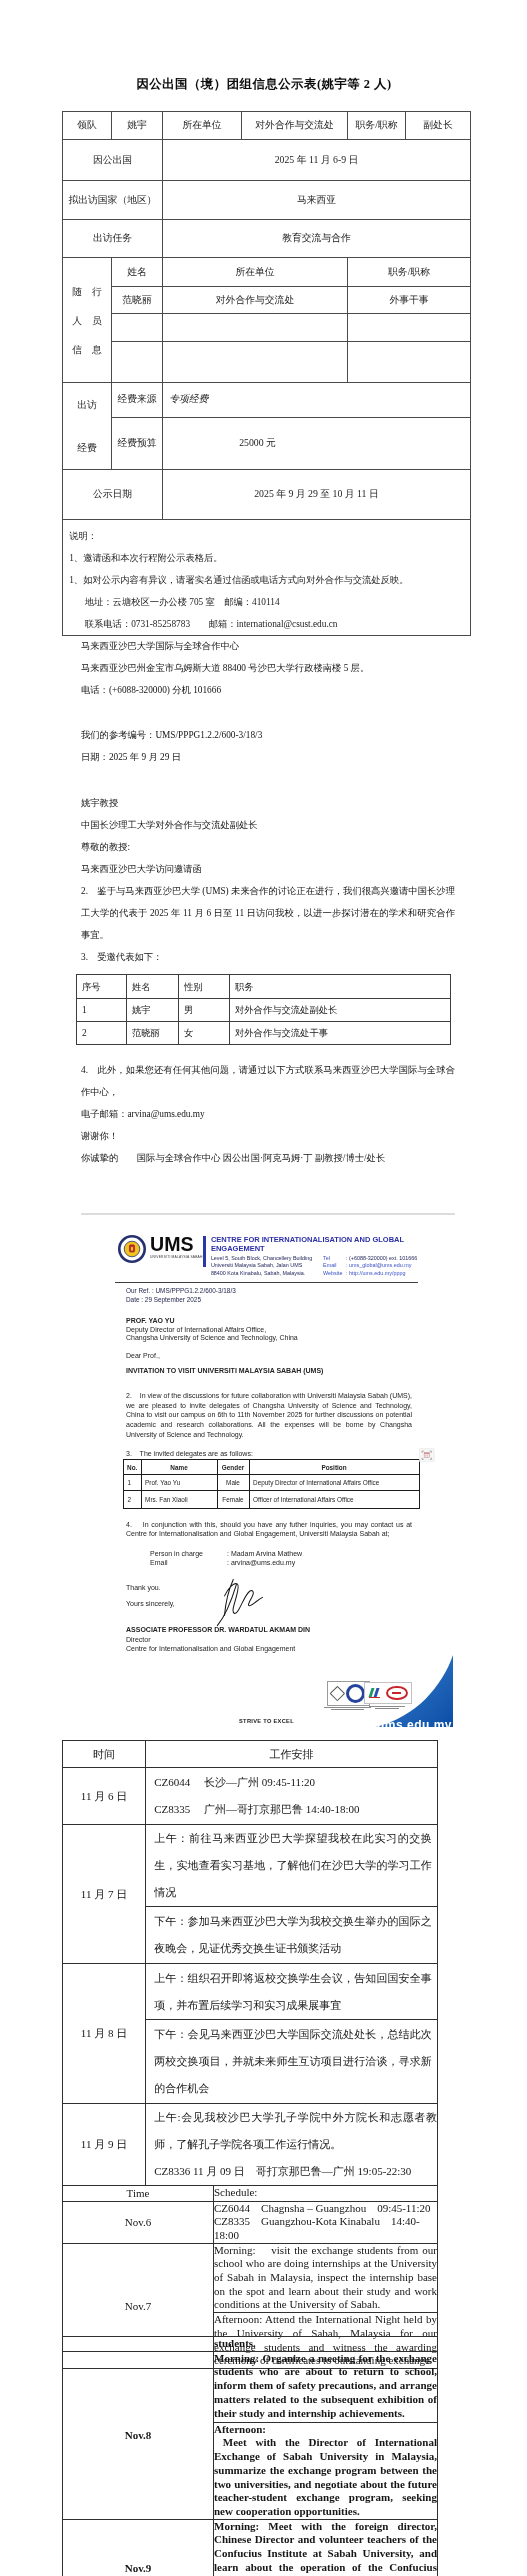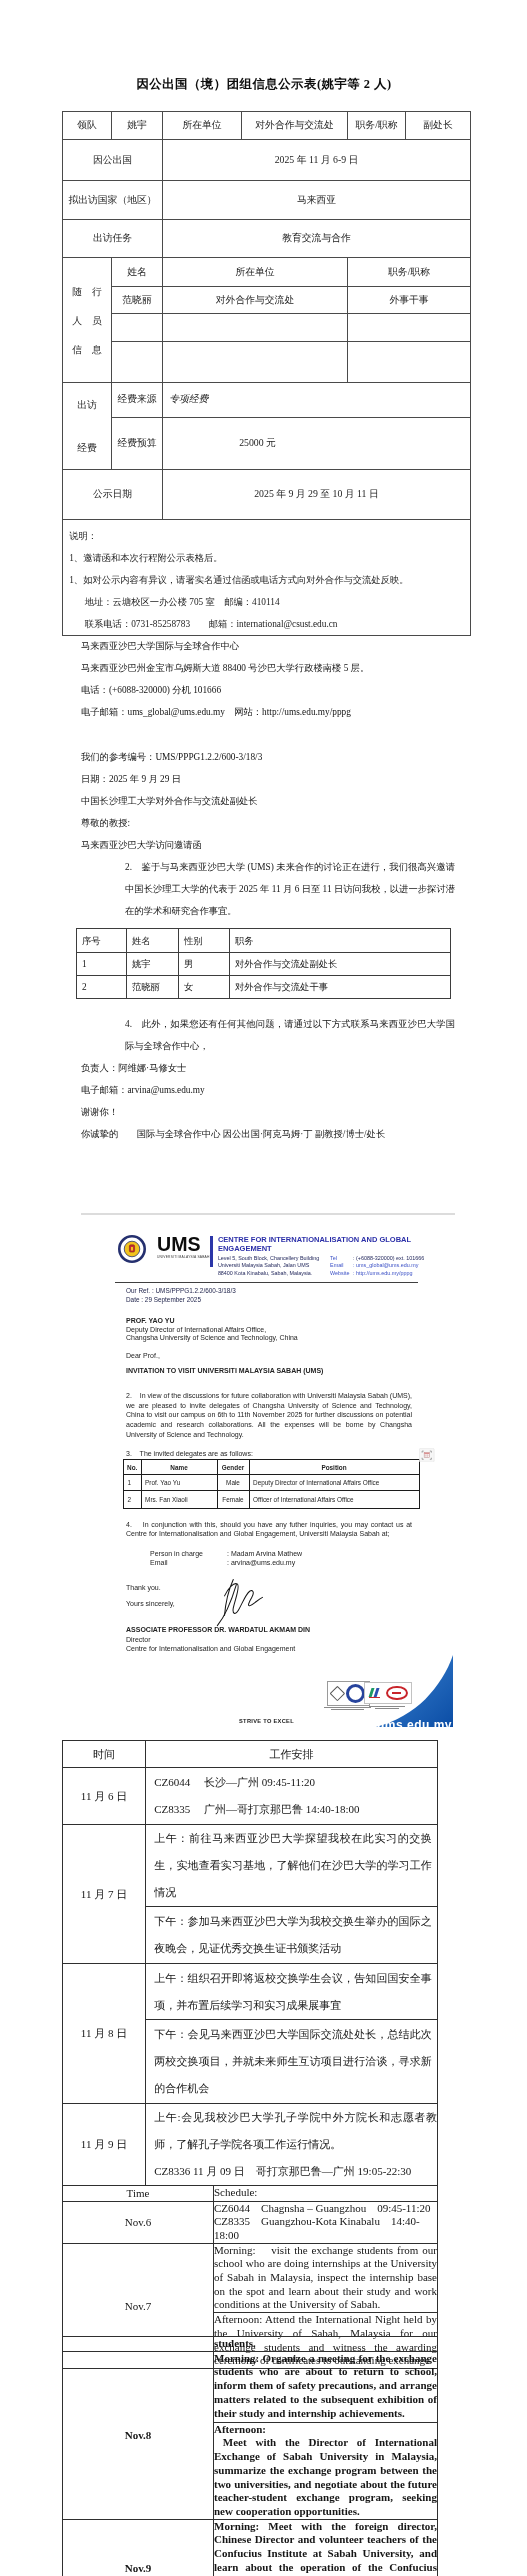--- a/index.html
+++ b/index.html
@@ -19,35 +19,35 @@
   .vlabel{white-space:pre-line;line-height:29px;}
   .vlabel2{white-space:pre-line;line-height:43px;}
   .notes-cell{text-align:left !important;vertical-align:top !important;
     padding:5.2px 6.2px 0 6.2px !important;font-size:9.3px;line-height:22px;}
   .notes-cell .indent{padding-left:15.5px;}
 
   
   #cn-letter{position:absolute;top:635px;left:81px;width:374px;font-size:9.3px;
     line-height:22px;color:#141414;}
   #cn-letter p{margin:0;}
-  #cn-letter .just{text-align:justify;margin-left:44px;}
+  #cn-letter .just{text-align:justify;}
   #cn-letter .mt44{margin-top:23px;}
   #cn-letter .mt46{margin-top:24px;}
   #cn-letter .mt26{margin-top:13.4px;}
   .cn-table{margin:6.2px 0 0 -5.2px;border-collapse:collapse;table-layout:fixed;width:373px;
     font-size:9.3px;color:#161616;}
   .cn-table td{border:0.5px solid #3d3d3d;text-align:left;padding:0 0 0 5.2px;vertical-align:middle;
     font-weight:normal;overflow:hidden;}
   #cn-divider{position:absolute;top:1213px;left:81px;width:374px;height:1.5px;background:#dcdcdc;}
 
   
   #en-letter{position:absolute;top:1231px;left:98px;width:355px;height:497px;overflow:hidden;
     font-family:"Liberation Sans","DejaVu Sans",sans-serif;font-size:7px;color:#242424;}
   .lh{display:flex;align-items:flex-start;padding:4.1px 0 0 20px;}
-  .wordmark{margin-left:11px;width:50px;}
+  .wordmark{margin-left:4px;width:50px;}
   .wordmark .ums{font-size:19.6px;line-height:19.6px;font-weight:bold;color:#0d0d0d;letter-spacing:0;}
   .wordmark .cap{font-size:3.3px;letter-spacing:0.2px;color:#3a3a3a;margin-top:0.5px;white-space:nowrap;}
   .vbar{width:2.6px;height:31px;background:#2b36a8;margin:0.5px 5.2px 0 3.1px;flex:none;}
   .head-right{flex:1;}
   .org{font-size:7.5px;font-weight:bold;color:#2b2fa8;}
   .head-cols{display:flex;margin-top:1.5px;}
   .addr{width:107px;font-size:5.4px;line-height:7.7px;color:#23285c;}
   .cts{font-size:5.4px;line-height:7.7px;margin-left:5.2px;}
   .ct-row{display:flex;}
   .ct-label{width:23px;color:#3b50c6;}
@@ -196,27 +196,28 @@
         <div class="indent">联系电话：0731-85258783　　邮箱：international@csust.edu.cn</div>
       </td>
     </tr>
   </tbody>
     </table>
 
   <div id="cn-letter">
     <p>马来西亚沙巴大学国际与全球合作中心</p>
     <p>马来西亚沙巴州金宝市乌姆斯大道 88400 号沙巴大学行政楼南楼 5 层。</p>
     <p>电话：(+6088-320000) 分机 101666</p>
-    <p>电子邮箱：ums_global@ums.edu.my　网站：http://ums.edu.my/pppg</p>
     <p class="mt44">我们的参考编号：UMS/PPPG1.2.2/600-3/18/3</p>
     <p>日期：2025 年 9 月 29 日</p>
+    <p class="mt46">姚宇教授</p>
     <p>中国长沙理工大学对外合作与交流处副处长</p>
     <p>尊敬的教授:</p>
     <p>马来西亚沙巴大学访问邀请函</p>
     <p class="just">2.　鉴于与马来西亚沙巴大学 (UMS) 未来合作的讨论正在进行，我们很高兴邀请中国长沙理工大学的代表于 2025 年 11 月 6 日至 11 日访问我校，以进一步探讨潜在的学术和研究合作事宜。</p>
+    <p>3.　受邀代表如下：</p>
     <table class="cn-table">
       <colgroup>
           <col style="width:50px">
           <col style="width:52px">
           <col style="width:51px">
           <col style="width:221px">
         </colgroup>
       <tbody>
           <tr style="height:24px">
         <td>序号</td>
@@ -232,21 +233,20 @@
       </tr>
       <tr style="height:21.6px">
         <td>2</td>
         <td>范晓丽</td>
         <td>女</td>
         <td>对外合作与交流处干事</td>
       </tr>
     </tbody>
       </table>
     <p class="mt26 just">4.　此外，如果您还有任何其他问题，请通过以下方式联系马来西亚沙巴大学国际与全球合作中心，</p>
-    <p>负责人：阿维娜·马修女士</p>
     <p>电子邮箱：arvina@ums.edu.my</p>
     <p>谢谢你！</p>
     <p>你诚挚的　　国际与全球合作中心 因公出国·阿克马姆·丁 副教授/博士/处长</p>
   </div>
 
   <div id="cn-divider"></div>
 
   <div id="en-letter">
     <div class="lh">
       <span>

